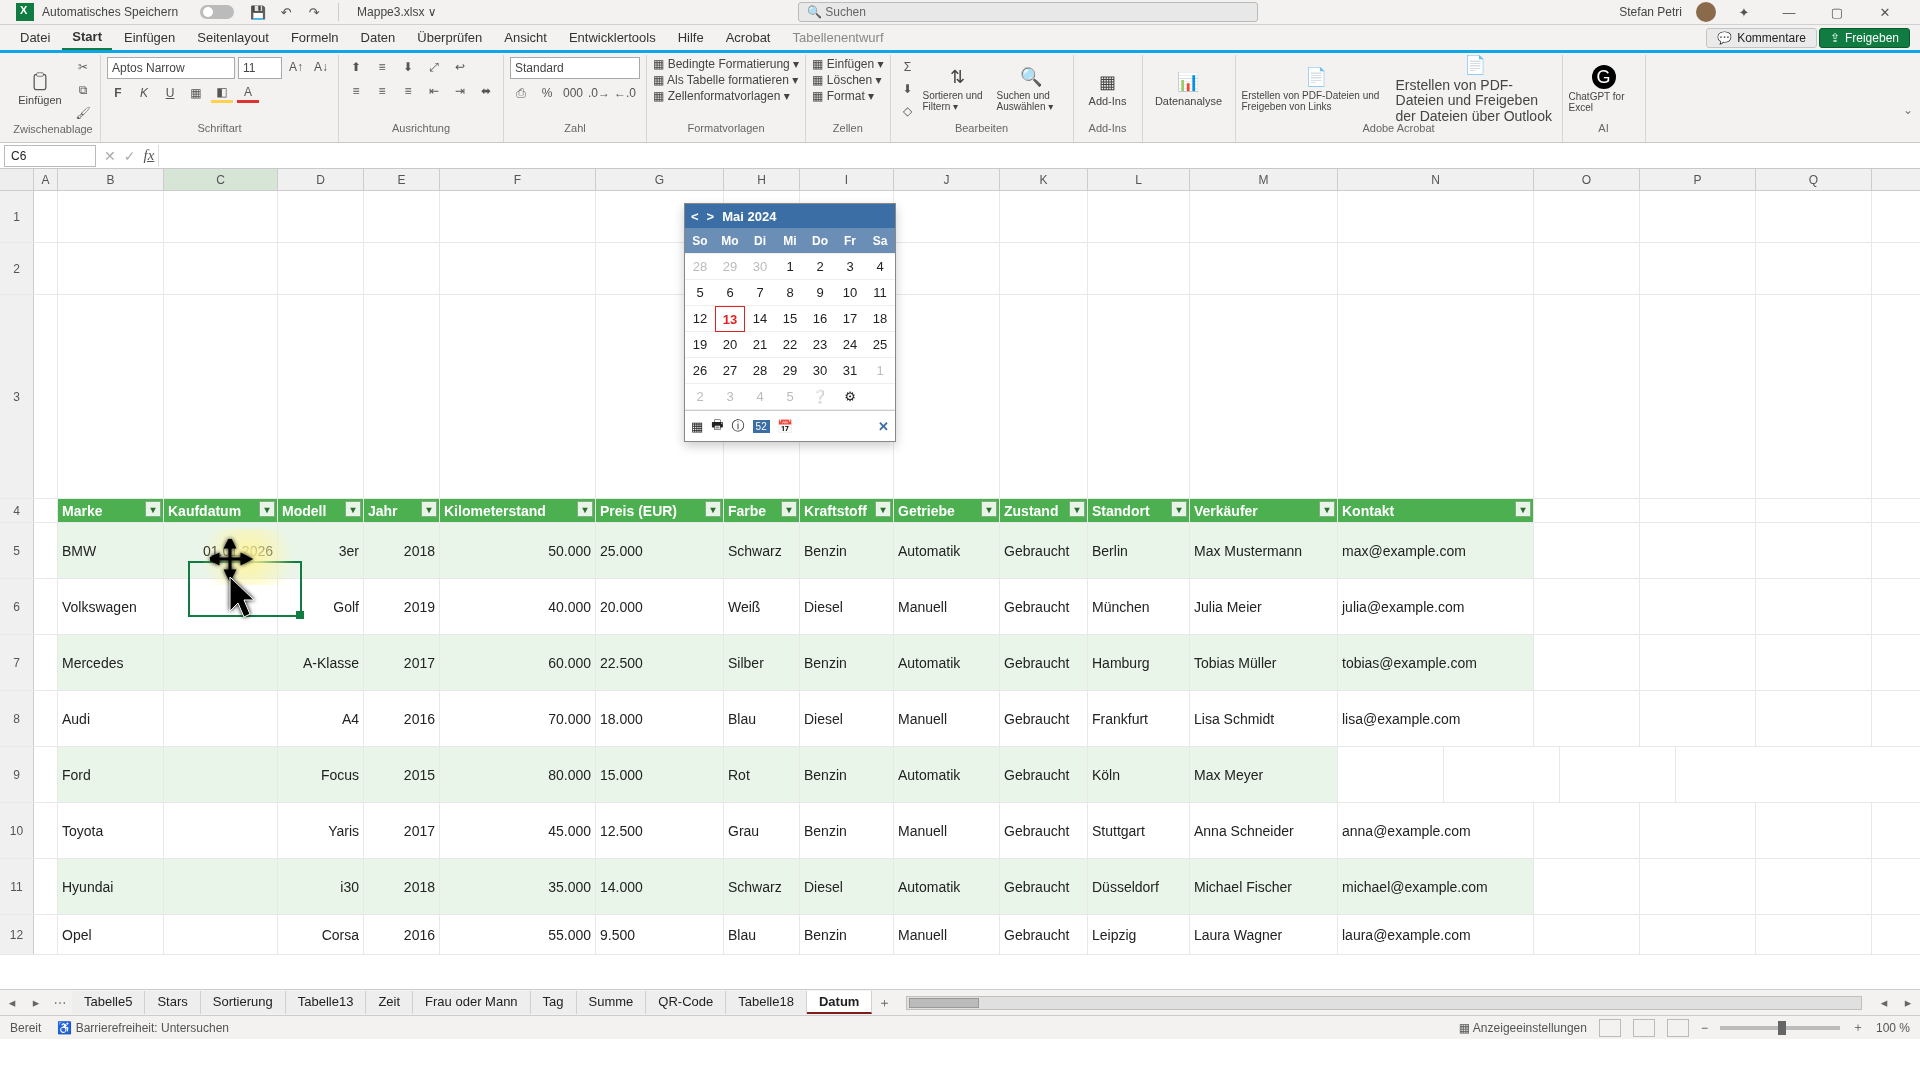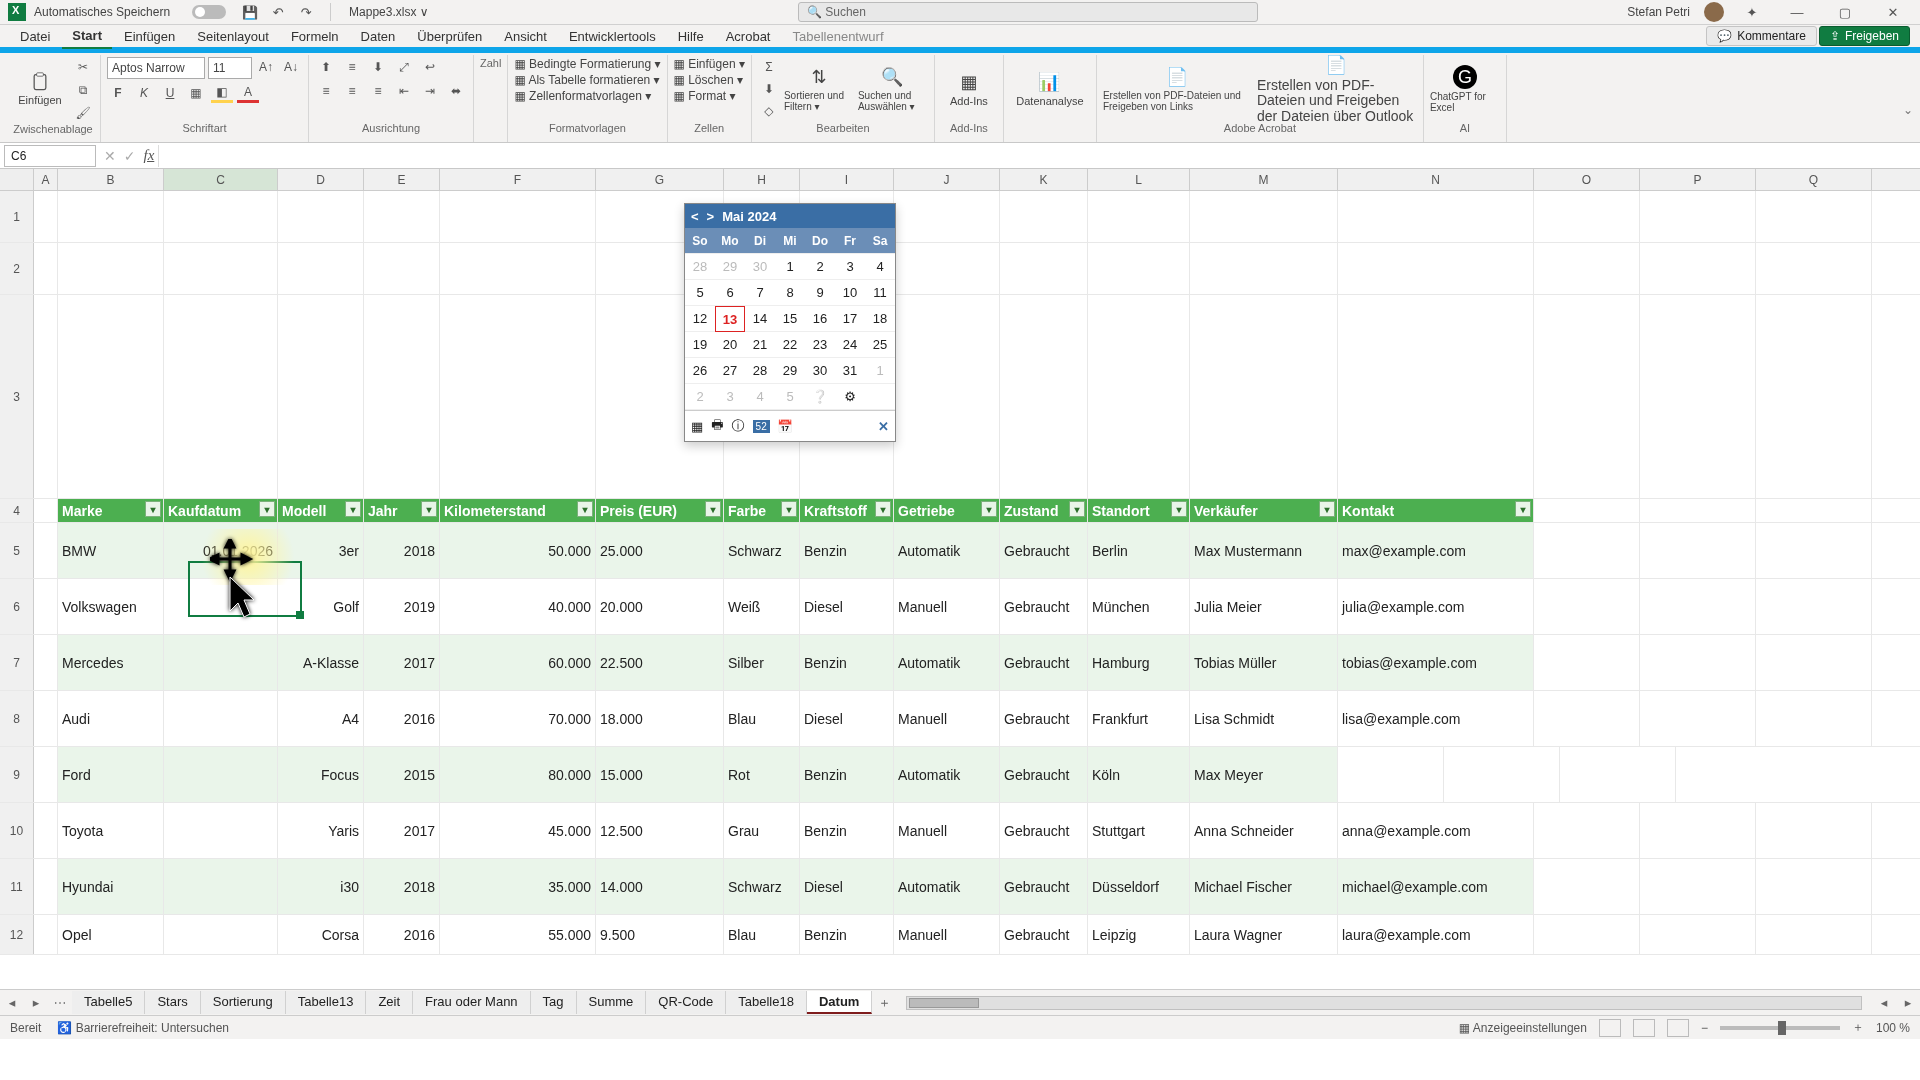--- a/index.html
+++ b/index.html
@@ -1,35 +1,35 @@
 <!DOCTYPE html>
 <html><head>
 <meta charset="utf-8">
 <style>
 * { margin:0; padding:0; box-sizing:border-box; font-family:"Segoe UI",Arial,sans-serif; }
 body { background:#fff; width:1920px; height:1080px; overflow:hidden; font-size:14px; color:#222; }
 
 
-.title-bar { height:25px; background:#f3f2f1; display:flex; align-items:center; padding:0 4px; font-size:12px; color:#444; border-bottom:1px solid #d0d0d0; }
+.title-bar { height:25px; background:#f3f2f1; display:flex; align-items:center; padding:0 12px; font-size:12px; color:#444; border-bottom:1px solid #d0d0d0; }
 .title-bar .app-icon { width:18px; height:18px; background:#107c41; margin:0 8px 0 4px; position:relative; }
 .title-bar .app-icon::after { content:"X"; color:#fff; font-weight:bold; font-size:11px; position:absolute; left:4px; top:1px; }
 .title-bar .autosave { margin-right:12px; }
 .title-bar .toggle { width:34px; height:14px; border-radius:7px; background:#bbb; display:inline-block; vertical-align:middle; position:relative; margin:0 10px; }
 .title-bar .toggle::after { content:""; position:absolute; width:10px; height:10px; border-radius:50%; background:#fff; top:2px; left:3px; }
 .title-bar .tb-ico { width:18px; height:18px; margin:0 5px; display:inline-flex; align-items:center; justify-content:center; color:#555; font-size:13px; }
 .title-bar .divider { width:1px; height:18px; background:#ccc; margin:0 10px; }
 .title-bar .filename { margin-left:8px; }
 .title-bar .search-wrap { margin-left:auto; margin-right:auto; }
 .title-bar .search-box { width:460px; height:20px; background:#e8e8e8; border:1px solid #bbb; border-radius:3px; display:flex; align-items:center; padding:0 8px; color:#666; font-size:12px; }
 .title-bar .right { display:flex; align-items:center; gap:14px; margin-right:6px; }
 .title-bar .avatar { width:20px; height:20px; border-radius:50%; background:#8a6a4a; }
 .title-bar .winbtn { width:34px; text-align:center; font-size:13px; color:#555; }
 
 
-.ribbon-tabs { height:28px; background:#f3f2f1; display:flex; align-items:center; padding:0 10px; font-size:13px; gap:2px; border-bottom:6px solid #0ea5e9; }
+.ribbon-tabs { height:28px; background:#f3f2f1; display:flex; align-items:center; padding:0 10px; font-size:13px; gap:2px; border-bottom:3px solid #0ea5e9; }
 .ribbon-tabs .tab { padding:4px 10px; cursor:pointer; color:#333; }
 .ribbon-tabs .tab.active { border-bottom:2px solid #107c41; font-weight:600; }
 .ribbon-tabs .tab.context { color:#888; }
 .ribbon-tabs .spacer { flex:1; }
 .ribbon-tabs .rbtn { padding:2px 10px; background:#eaeaea; border:1px solid #c4c4c4; border-radius:3px; font-size:12px; display:flex; align-items:center; gap:5px; }
 .ribbon-tabs .rbtn.share { background:#107c41; color:#fff; border-color:#0a5c30; }
 
 
 .ribbon { height:90px; background:#f3f2f1; border-bottom:1px solid #c8c8c8; display:flex; font-size:12px; color:#444; padding:2px 6px 0 6px; position:relative; }
 .rgroup { border-right:1px solid #d6d6d6; padding:2px 6px 0 6px; display:flex; flex-direction:column; }
@@ -161,21 +161,21 @@
         <div class="smallbtn">⧉</div>
         <div class="smallbtn">🖌</div>
       </div>
     </div>
     <div class="glabel">Zwischenablage</div>
   </div>
 
   <div class="rgroup">
     <div class="controls" style="flex-direction:column;gap:4px;">
       <div style="display:flex;gap:3px;">
-        <div class="combo" style="width:98px">
+        <div class="combo" style="width:128px">
             <span>Aptos Narrow</span>
           </div>
         <div class="combo" style="width:44px">
             <span>11</span>
           </div>
         <div class="smallbtn">A↑</div>
         <div class="smallbtn">A↓</div>
       </div>
       <div style="display:flex;gap:4px;">
         <div class="smallbtn">
@@ -210,20 +210,32 @@
         <div class="smallbtn">≡</div>
         <div class="smallbtn">⇤</div>
         <div class="smallbtn">⇥</div>
         <div class="smallbtn">⬌</div>
       </div>
     </div>
     <div class="glabel">Ausrichtung</div>
   </div>
 
   <div class="rgroup">
+    <div class="controls" style="flex-direction:column;gap:4px;">
+      <div class="combo" style="width:130px">
+          <span>Standard</span>
+        </div>
+      <div style="display:flex;gap:4px;">
+        <div class="smallbtn">⎙</div>
+        <div class="smallbtn">%</div>
+        <div class="smallbtn">000</div>
+        <div class="smallbtn">.0→</div>
+        <div class="smallbtn">←.0</div>
+      </div>
+    </div>
     <div class="glabel">Zahl</div>
   </div>
 
   <div class="rgroup">
     <div class="controls" style="flex-direction:column;gap:2px;font-size:12px;">
       <div>▦ <span>Bedingte Formatierung ▾</span></div>
       <div>▦ <span>Als Tabelle formatieren ▾</span></div>
       <div>▦ <span>Zellenformatvorlagen ▾</span></div>
     </div>
     <div class="glabel">Formatvorlagen</div>

